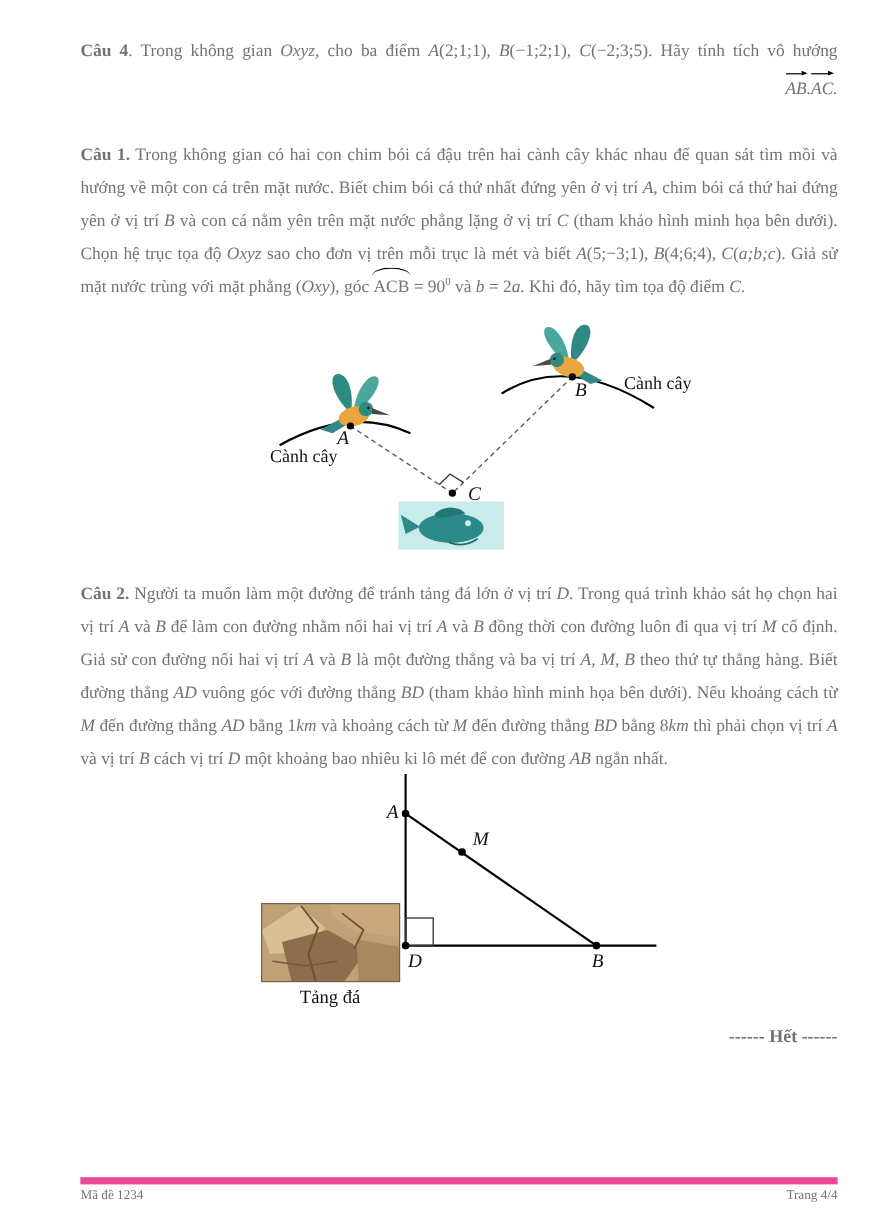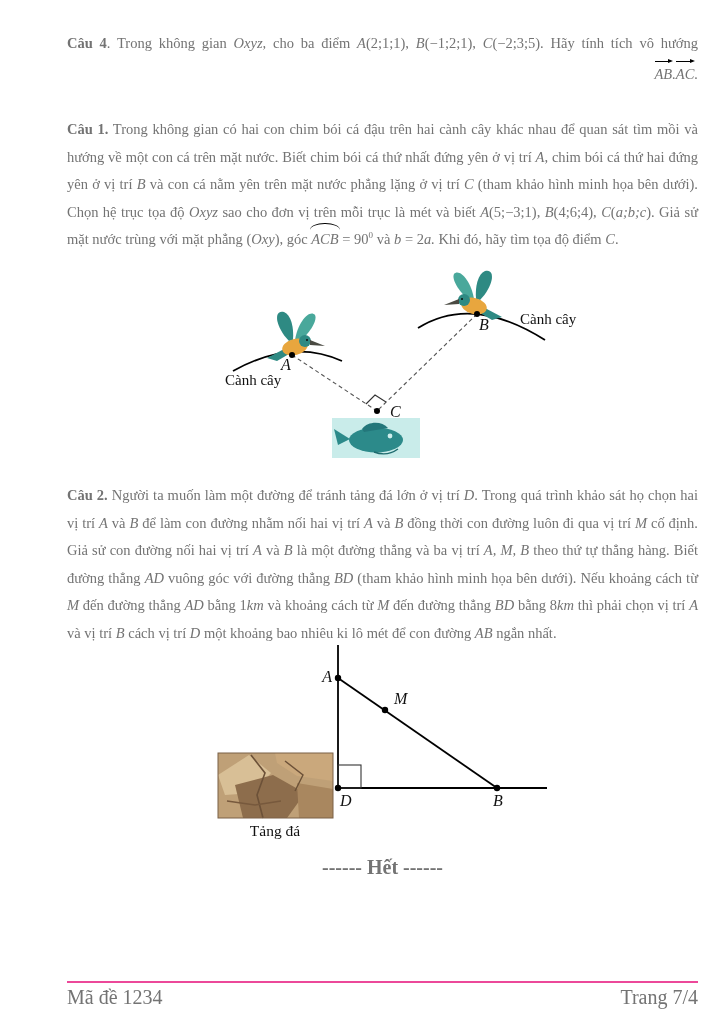--- a/index.html
+++ b/index.html
@@ -8,28 +8,28 @@
   .para{position:absolute;left:47px;width:631px;font-size:14.5px;line-height:27.5px;text-align:right;}
   .just{text-align:justify;}
   .force-last{text-align:justify;text-align-last:justify;}
   .b{font-weight:bold;}
   .i{font-style:italic;}
   .sup{font-size:0.62em;vertical-align:super;line-height:0;}
   .vec{position:relative;display:inline-block;font-style:italic;}
   .vec::after{content:"";position:absolute;left:0;right:4px;top:0;border-top:1.3px solid #000;}
   .vec::before{content:"";position:absolute;right:-1px;top:-2.2px;width:0;height:0;
                border-left:5px solid #000;border-top:2.6px solid transparent;border-bottom:2.6px solid transparent;}
-  .arc{position:relative;display:inline-block;font-style:italic;}
+  .arc{position:relative;display:inline-block;}
   .arc::after{content:"";position:absolute;left:-1px;right:-1px;top:-3px;height:6px;
               border-top:1.5px solid #000;border-radius:50% 50% 0 0 / 100% 100% 0 0;}
   .fig{position:absolute;}
-  .end-marker{position:absolute;left:47px;width:631px;top:856px;text-align:center;
-              font-weight:bold;font-size:20px;}
-  .footer{position:absolute;left:47px;width:631px;top:981px;border-top:2px solid #ec4899;
-          display:flex;justify-content:space-between;padding-top:3px;font-size:20px;}
+  .end-marker{position:absolute;left:47px;width:631px;top:856px;text-align:right;
+              font-weight:bold;font-size:15px;}
+  .footer{position:absolute;left:47px;width:631px;top:981px;border-top:6px solid #ec4899;
+          display:flex;justify-content:space-between;padding-top:3px;font-size:11px;}
   svg text{font-family:"Liberation Serif", serif;font-size:15px;fill:#111;}
   svg text.pt{font-style:italic;font-size:16px;}
   .branch{fill:none;stroke:#000;stroke-width:1.8;}
   .dash{stroke:#555;stroke-width:1.1;stroke-dasharray:4 3;}
   .ra{fill:none;stroke:#333;stroke-width:1.1;}
   .mainline{stroke:#000;stroke-width:1.8;}
 </style>
 </head>
 <body>
 
@@ -115,16 +115,16 @@
     <text class="pt" x="179" y="61">M</text>
     <text class="pt" x="125" y="163">D</text>
     <text class="pt" x="283" y="163" text-anchor="middle">B</text>
     <text x="60" y="193" text-anchor="middle" style="font-size:15.5px">Tảng đá</text>
   </svg>
 
   <div class="end-marker"><span class="b">------ Hết ------</span></div>
 
   <div class="footer">
     <span>Mã đề 1234</span>
-    <span>Trang 7/4</span>
+    <span>Trang 4/4</span>
   </div>
 
 </div>
 
 </body></html>

